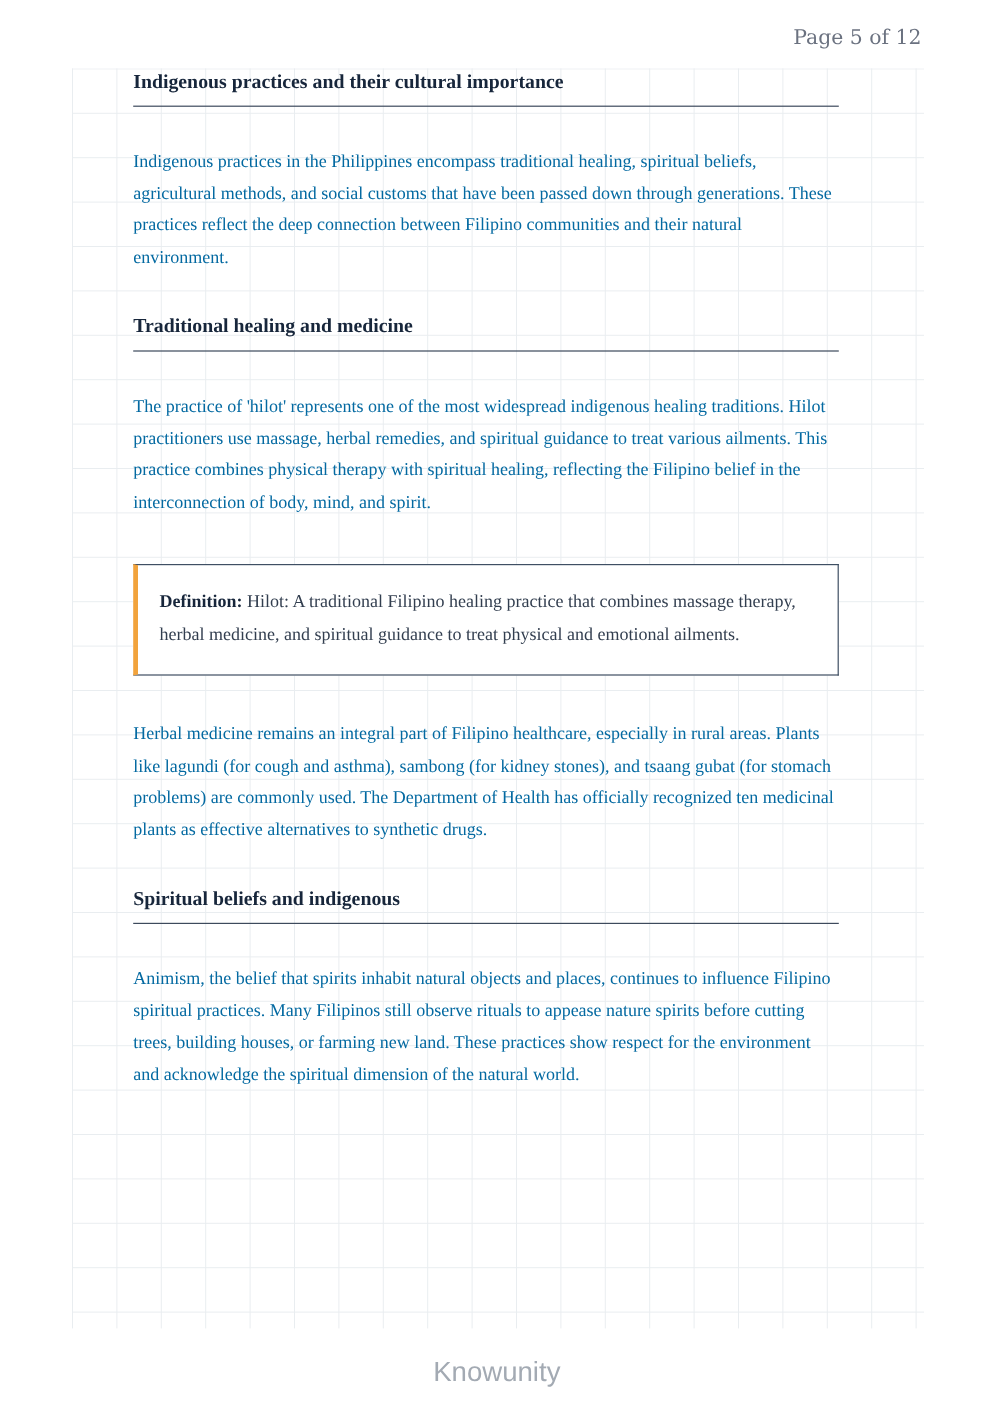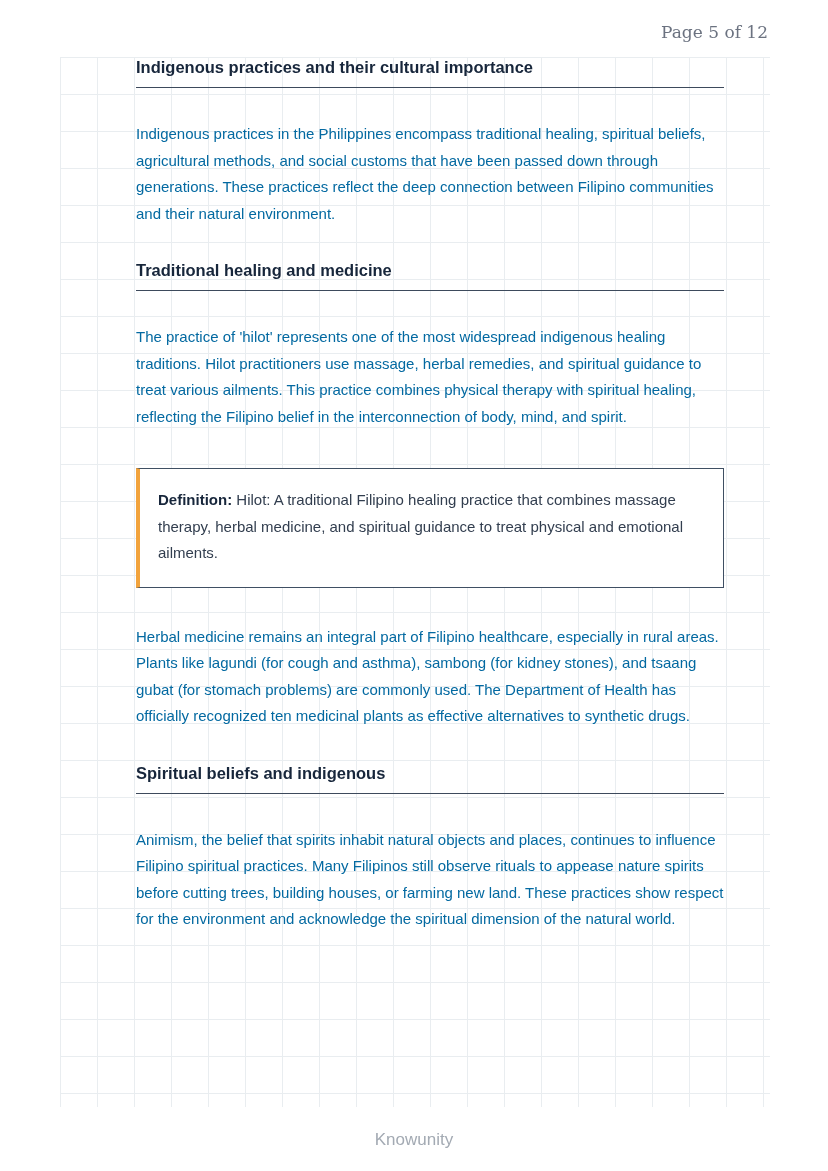--- a/index.html
+++ b/index.html
@@ -30,23 +30,24 @@
   .page-indicator {
     position: absolute;
     top: 22px;
     right: 60px;
     font-family: "DejaVu Serif", "Liberation Serif", serif;
     font-size: 17px;
     color: #6b7280;
   }
   .content {
     position: absolute;
-    left: 136px;
+    left: 111px;
     top: 58px;
     width: 588px;
+    font-family: Liberation Serif, serif;
   }
   h2.section-heading {
     margin: 0;
     padding: 0 0 10px 0;
     font-size: 16.5px;
     font-weight: bold;
     color: #17263b;
     border-bottom: 1px solid #3d4a5c;
   }
   .para {
@@ -66,21 +67,21 @@
     background: #ffffff;
   }
   .definition-box .para { color: #323e4f; }
   .def-label { font-weight: bold; color: #17263b; }
   .footer {
     position: absolute;
     left: 0;
     right: 0;
     top: 1130px;
     text-align: center;
-    font-size: 17px;
+    font-size: 23px;
     color: #a3aab3;
   }
 </style>
 </head>
 <body>
 
 <div class="page">
   <div class="grid-bg"></div>
 
   <div class="page-indicator">Page 5 of 12</div>

